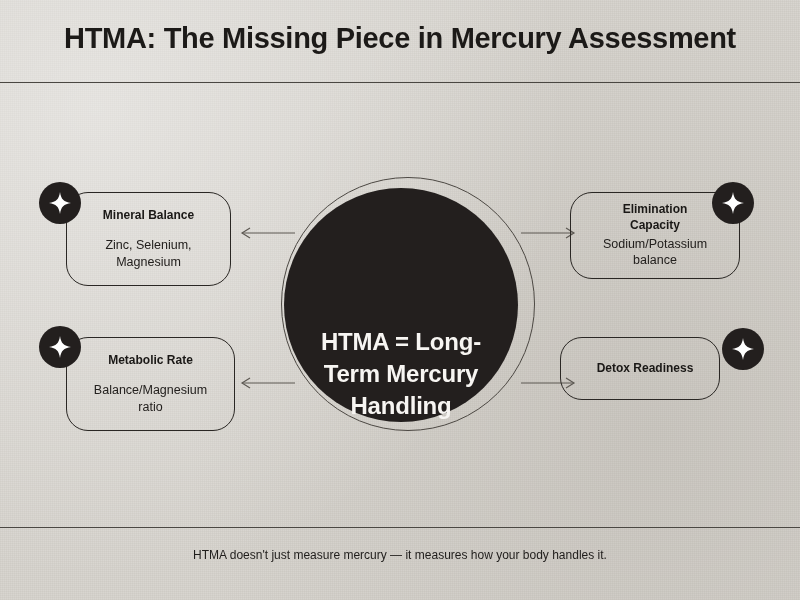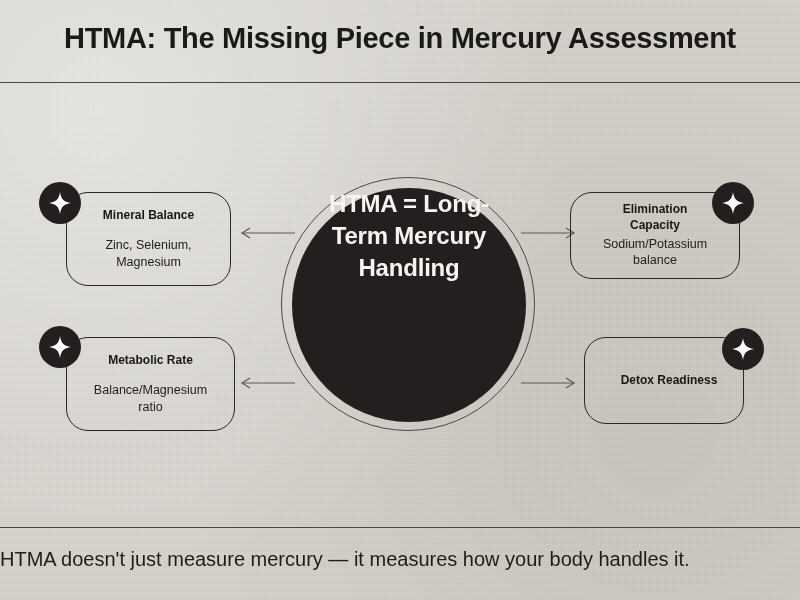--- a/index.html
+++ b/index.html
@@ -59,49 +59,49 @@
   }
   .rule-top  { top: 82px; }
   .rule-bot  { top: 527px; }
 
   
   .footer-text {
     position: absolute;
     left: 0;
     right: 0;
     top: 548px;
-    text-align: left;
+    text-align: center;
     font-family: "Liberation Sans Narrow", "Liberation Sans", sans-serif;
-    font-size: 20px;
+    font-size: 12px;
     font-weight: normal;
     color: #1f1d1b;
     white-space: nowrap;
   }
 
   
   .hub-ring {
     position: absolute;
     left: 281px;
     top: 177px;
     width: 254px;
     height: 254px;
     border-radius: 50%;
     border: 1.3px solid #4c4843;
     box-sizing: border-box;
   }
   .hub-core {
     position: absolute;
-    left: 292px;
+    left: 284px;
     top: 188px;
     width: 234px;
     height: 234px;
     border-radius: 50%;
     background: #231f1e;
     display: flex;
-    align-items: flex-start;
+    align-items: flex-end;
     justify-content: center;
   }
   .hub-label {
     color: #f7f5f2;
     font-size: 24px;
     font-weight: bold;
     line-height: 1.33;
     text-align: center;
     padding: 0 18px;
     letter-spacing: -0.2px;
@@ -153,21 +153,21 @@
     background: #231f1e;
     display: flex;
     align-items: center;
     justify-content: center;
   }
   .badge svg { display: block; }
 
   .card-1 { left: 66px;  top: 192px; width: 165px; height: 94px; }
   .card-2 { left: 66px;  top: 337px; width: 169px; height: 94px; }
   .card-3 { left: 570px; top: 192px; width: 170px; height: 87px; }
-  .card-4 { left: 584px; top: 337px; width: 160px; height: 87px; padding-left: 24px; }
+  .card-4 { left: 560px; top: 337px; width: 160px; height: 63px; padding-left: 24px; }
 
   .badge-1 { left: 39px;  top: 182px; }
   .badge-2 { left: 39px;  top: 326px; }
   .badge-3 { left: 712px; top: 182px; }
   .badge-4 { left: 722px; top: 328px; }
 </style>
 </head>
 <body>
 
 <div id="poster">

